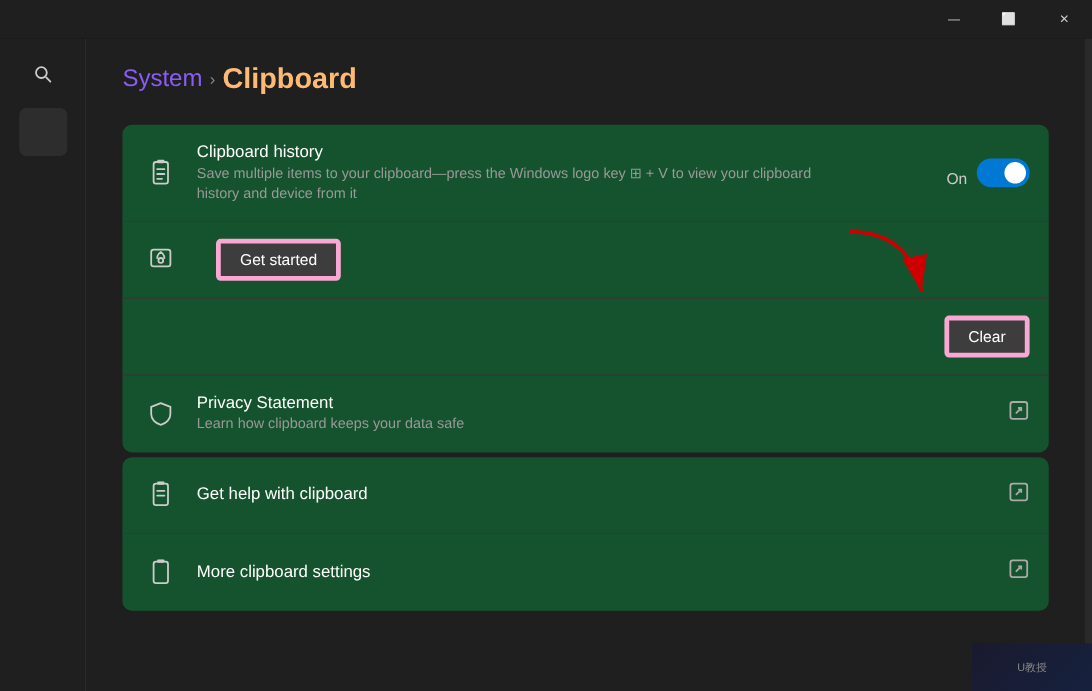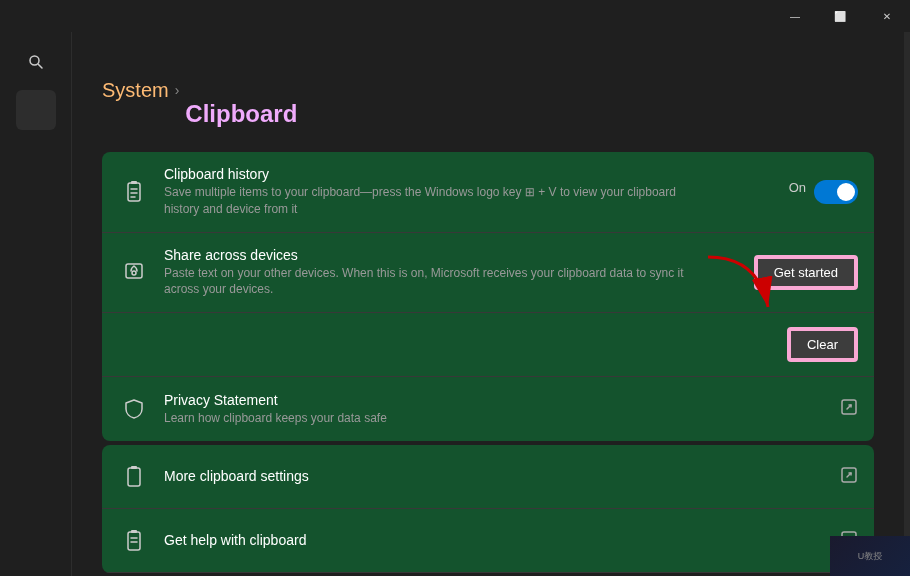--- a/index.html
+++ b/index.html
@@ -81,32 +81,31 @@
 
     
     .breadcrumb {
       display: flex;
       align-items: center;
       gap: 6px;
       margin-bottom: 24px;
     }
     .breadcrumb-system {
       font-size: 20px;
-      color: #fdba74;
+      color: #8b5cf6;
       font-weight: 400;
     }
     .breadcrumb-chevron {
       color: #888;
       font-size: 14px;
     }
     .breadcrumb-current {
       font-size: 24px;
       font-weight: 700;
-      color: #f0abfc;
-      margin-top: 48px;
+      color: #fdba74;
     }
 
     
     .settings-card {
       background: #14532d;
       border-radius: 8px;
       margin-bottom: 4px;
       overflow: hidden;
     }
     .settings-row {
@@ -144,21 +143,21 @@
       max-width: 520px;
     }
     .settings-control {
       flex-shrink: 0;
       margin-left: 16px;
     }
 
     
     .toggle-container {
       display: flex;
-      align-items: flex-start;
+      align-items: flex-end;
       gap: 8px;
     }
     .toggle-label {
       font-size: 13px;
       color: #ccc;
     }
     .toggle {
       width: 44px;
       height: 24px;
       background: #0078d4;
@@ -218,21 +217,21 @@
     
     .content::-webkit-scrollbar { width: 6px; }
     .content::-webkit-scrollbar-track { background: transparent; }
     .content::-webkit-scrollbar-thumb { background: #555; border-radius: 3px; }
 
     
     .watermark {
       position: fixed;
       bottom: 0;
       right: 0;
-      width: 80px;
+      width: 100px;
       height: 40px;
       background: linear-gradient(135deg, #1a1a2e 0%, #16213e 100%);
       display: flex;
       align-items: center;
       justify-content: center;
       font-size: 10px;
       color: #aaa;
       z-index: 100;
     }
   </style>
@@ -292,24 +291,20 @@
       </div>
 
       <div class="settings-row">
         <div class="settings-icon">
           <svg width="22" height="22" viewBox="0 0 22 22" fill="none">
             <rect x="3" y="3" width="16" height="14" rx="2" stroke="#ccc" stroke-width="1.5"></rect>
             <path d="M8 10 C8 7 11 5 11 5 C11 5 14 7 14 10" stroke="#ccc" stroke-width="1.5" stroke-linecap="round"></path>
             <circle cx="11" cy="12" r="2" stroke="#ccc" stroke-width="1.5"></circle>
           </svg>
         </div>
-        <div class="settings-text">
-          <div class="settings-title">Share across devices</div>
-          <div class="settings-desc">Paste text on your other devices. When this is on, Microsoft receives your clipboard data to sync it across your devices.</div>
-        </div>
         <div class="settings-control">
           <button class="btn">Get started</button>
         </div>
       </div>
 
       <div class="settings-row arrow-container">
         <div class="settings-text" style="margin-left: 46px;">
         </div>
         <div class="settings-control" style="position: relative;">
           
@@ -344,52 +339,52 @@
             </svg>
           </span>
         </div>
       </div>
 
     </div>
 
 
     <div class="settings-card">
 
-      <div class="settings-row" style="cursor:pointer;">
+      <div class="settings-row" style="cursor:pointer; border-bottom: 1px solid #383838;">
         <div class="settings-icon">
           <svg width="22" height="22" viewBox="0 0 22 22" fill="none">
             <rect x="5" y="2" width="12" height="18" rx="2" stroke="#ccc" stroke-width="1.5"></rect>
             <rect x="8" y="0" width="6" height="3" rx="1" fill="#ccc"></rect>
+            <line x1="8" y1="8" x2="14" y2="8" stroke="#ccc" stroke-width="1.5" stroke-linecap="round"></line>
+            <line x1="8" y1="12" x2="14" y2="12" stroke="#ccc" stroke-width="1.5" stroke-linecap="round"></line>
           </svg>
         </div>
         <div class="settings-text">
-          <div class="settings-title">More clipboard settings</div>
+          <div class="settings-title">Get help with clipboard</div>
         </div>
         <div class="settings-control">
           <span class="ext-link-icon">
             <svg width="18" height="18" viewBox="0 0 18 18" fill="none">
               <rect x="2" y="2" width="14" height="14" rx="2" stroke="#aaa" stroke-width="1.5"></rect>
               <path d="M7 11 L11 7" stroke="#aaa" stroke-width="1.5" stroke-linecap="round"></path>
               <path d="M9 7 L11 7 L11 9" stroke="#aaa" stroke-width="1.5" stroke-linecap="round" stroke-linejoin="round"></path>
             </svg>
           </span>
         </div>
       </div>
 
-      <div class="settings-row" style="cursor:pointer; border-bottom: 1px solid #383838;">
+      <div class="settings-row" style="cursor:pointer;">
         <div class="settings-icon">
           <svg width="22" height="22" viewBox="0 0 22 22" fill="none">
             <rect x="5" y="2" width="12" height="18" rx="2" stroke="#ccc" stroke-width="1.5"></rect>
             <rect x="8" y="0" width="6" height="3" rx="1" fill="#ccc"></rect>
-            <line x1="8" y1="8" x2="14" y2="8" stroke="#ccc" stroke-width="1.5" stroke-linecap="round"></line>
-            <line x1="8" y1="12" x2="14" y2="12" stroke="#ccc" stroke-width="1.5" stroke-linecap="round"></line>
           </svg>
         </div>
         <div class="settings-text">
-          <div class="settings-title">Get help with clipboard</div>
+          <div class="settings-title">More clipboard settings</div>
         </div>
         <div class="settings-control">
           <span class="ext-link-icon">
             <svg width="18" height="18" viewBox="0 0 18 18" fill="none">
               <rect x="2" y="2" width="14" height="14" rx="2" stroke="#aaa" stroke-width="1.5"></rect>
               <path d="M7 11 L11 7" stroke="#aaa" stroke-width="1.5" stroke-linecap="round"></path>
               <path d="M9 7 L11 7 L11 9" stroke="#aaa" stroke-width="1.5" stroke-linecap="round" stroke-linejoin="round"></path>
             </svg>
           </span>
         </div>

